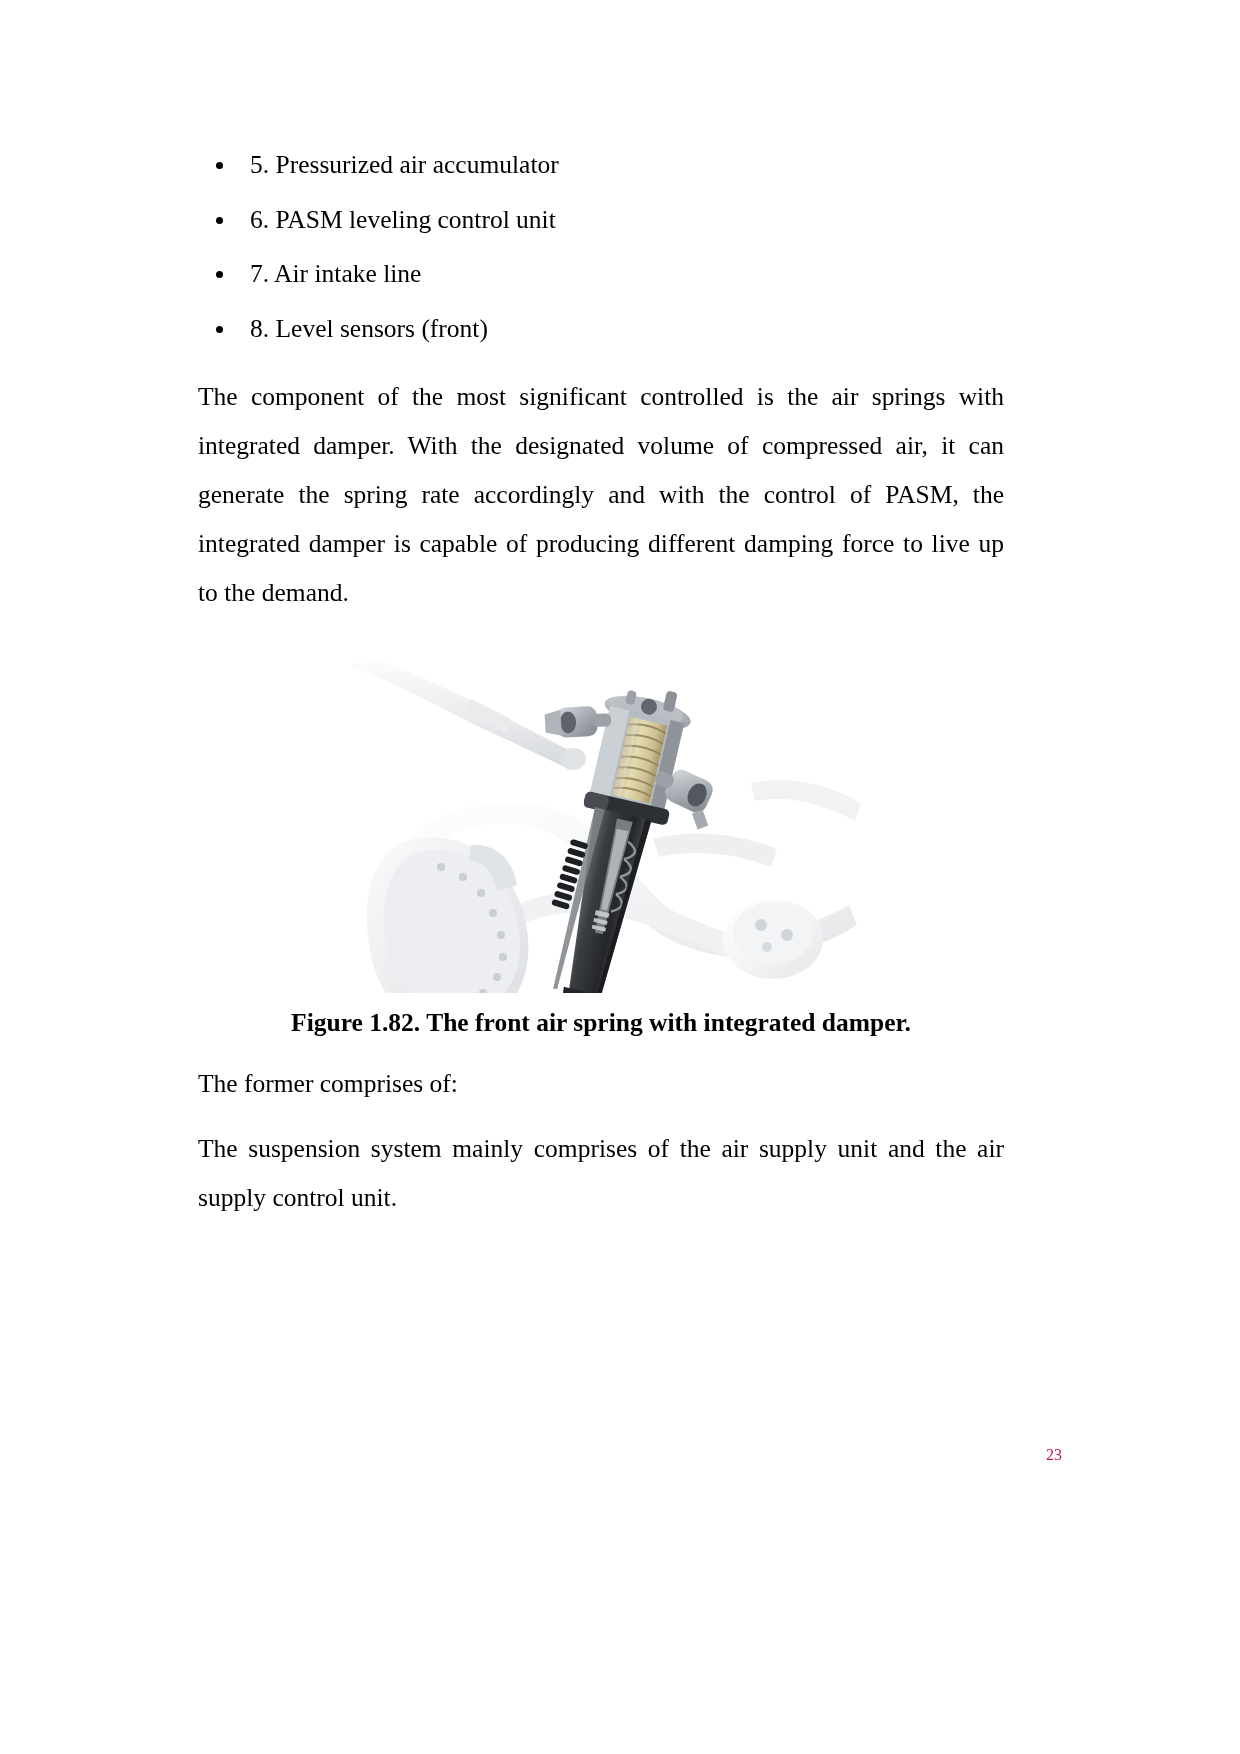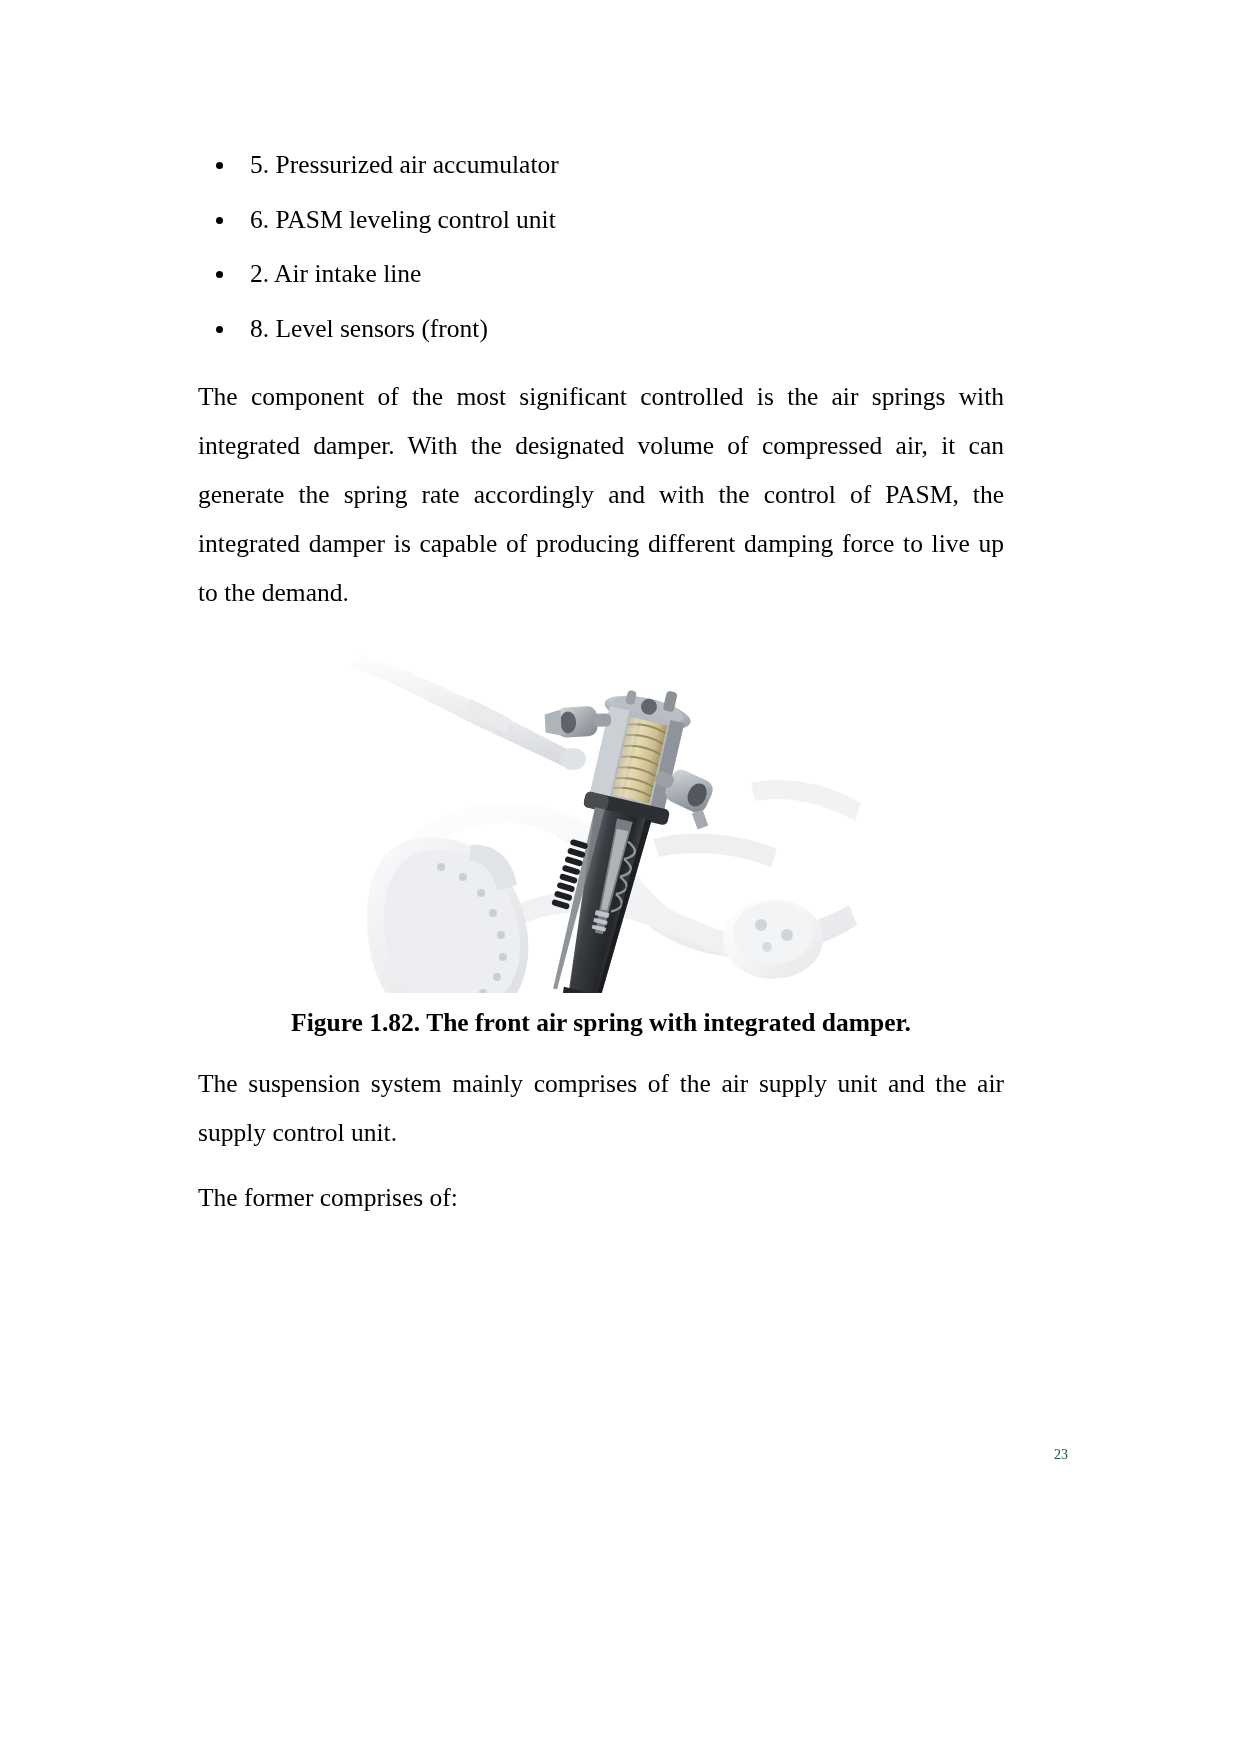--- a/index.html
+++ b/index.html
@@ -76,46 +76,46 @@
     text-align: center;
     font-size: 25.5px;
     font-weight: bold;
     line-height: 40px;
     margin: 6px 0 10px 0;
   }
 
   
   .page-number {
     position: absolute;
-    right: 172px;
+    right: 178px;
     bottom: 288px;
-    font-size: 14px;
+    font-size: 16px;
     line-height: 22px;
-    color: #14532d;
+    color: #be185d;
   }
 </style>
 </head>
 <body>
 
 <div class="page">
 
   <div class="content">
 
     <ul class="bullets">
       <li>
         <span class="bullet-dot"></span>
         <span>5. Pressurized air accumulator</span>
       </li>
       <li>
         <span class="bullet-dot"></span>
         <span>6. PASM leveling control unit</span>
       </li>
       <li>
         <span class="bullet-dot"></span>
-        <span>2. Air intake line</span>
+        <span>7. Air intake line</span>
       </li>
       <li>
         <span class="bullet-dot"></span>
         <span>8. Level sensors (front)</span>
       </li>
     </ul>
 
     <p class="body">The component of the most significant controlled is the air springs with integrated damper. With the designated volume of compressed air, it can generate the spring rate accordingly and with the control of PASM, the integrated damper is capable of producing different damping force to live up to the demand.</p>
 
     <div class="figure-wrap">
@@ -284,22 +284,22 @@
             <path d="M24 296 L70 296 L64 334 L28 334 Z" fill="#222428"></path>
             <rect x="20" y="330" width="50" height="12" rx="4" fill="#33363b"></rect>
             <rect x="26" y="340" width="38" height="22" rx="5" fill="#1b1d20"></rect>
           </g>
         </svg>
       </div>
     </div>
 
     <div class="caption">Figure 1.82. The front air spring with integrated damper.</div>
 
+    <p class="body nojust">The former comprises of:</p>
+
     <p class="body">The suspension system mainly comprises of the air supply unit and the air supply control unit.</p>
 
-    <p class="body nojust">The former comprises of:</p>
-
 
   </div>
 
   <div class="page-number">23</div>
 
 </div>
 
 </body></html>

